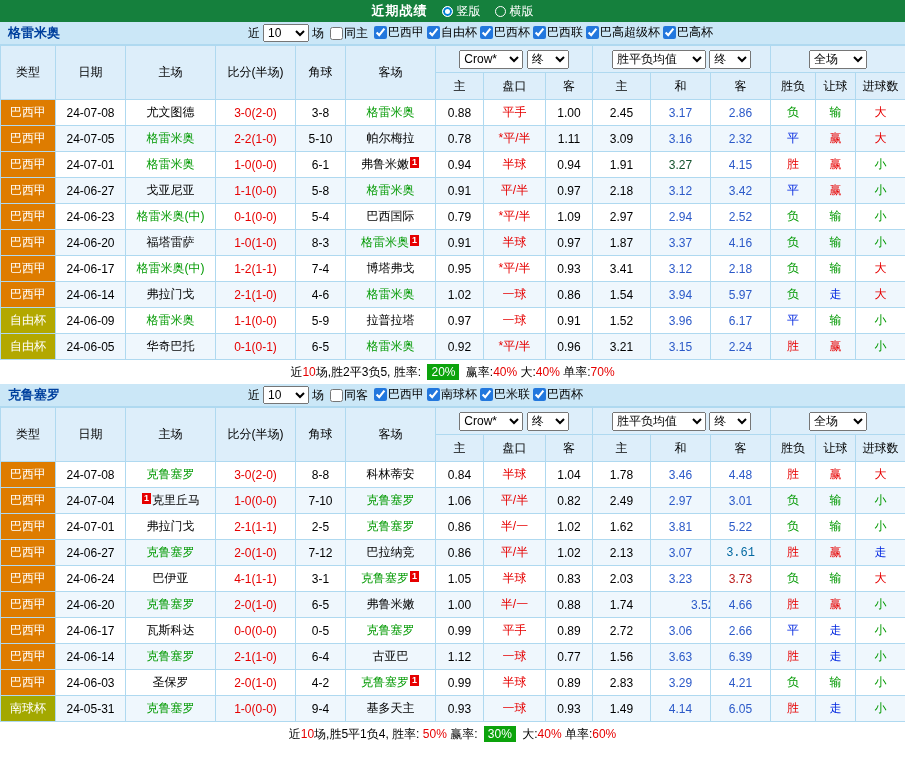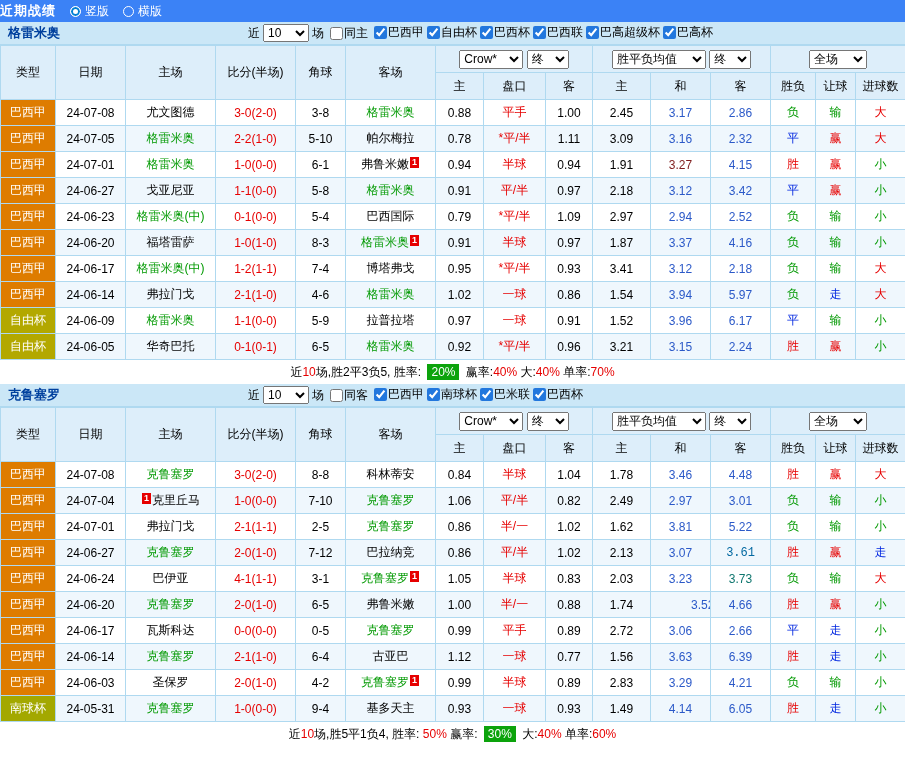--- a/index.html
+++ b/index.html
@@ -4,22 +4,22 @@
 <style>
   * { margin:0; padding:0; box-sizing:border-box; }
   html,body { background:#fff; }
   body {
     width:905px; height:770px; overflow:hidden;
     font-family:"Liberation Sans","DejaVu Sans",sans-serif;
     font-size:12px; color:#000;
   }
   
   .topbar {
-    height:22px; background:#3b82f6; color:#fff;
-    display:flex; align-items:center; justify-content:flex-start; gap:14px;
+    height:22px; background:#15803d; color:#fff;
+    display:flex; align-items:center; justify-content:center; gap:14px;
   }
   .topbar .title { font-weight:bold; font-size:13px; letter-spacing:1px; }
   .radio { display:inline-flex; align-items:center; gap:4px; cursor:pointer; }
   .rdot {
     width:11px; height:11px; border:1px solid #fff; border-radius:50%;
     display:inline-block; background:transparent;
   }
   .rdot.checked { background:#fff; box-shadow:inset 0 0 0 2px #0080D4, inset 0 0 0 6px #fff; }
   
   .teambar {
@@ -196,21 +196,21 @@
           <td style="background: rgb(222, 124, 0); color: rgb(255, 255, 255);">巴西甲</td>
           <td>24-07-01</td>
           <td><span style="color: rgb(0, 153, 0);">格雷米奥</span></td>
           <td style="color: rgb(230, 0, 0);">1-0(0-0)</td>
           <td>6-1</td>
           <td><span>弗鲁米嫩</span><sup class="card">1</sup></td>
           <td>0.94</td>
           <td style="color: rgb(230, 0, 0);">半球</td>
           <td>0.94</td>
           <td>1.91</td>
-          <td style="color: #7f1d1d;">3.27</td>
+          <td style="color: #14532d;">3.27</td>
           <td style="color: rgb(43, 89, 200);">4.15</td>
           <td style="color: rgb(230, 0, 0);">胜</td>
           <td style="color: rgb(230, 0, 0);">赢</td>
           <td style="color: rgb(0, 153, 0);">小</td>
         </tr>
         <tr>
           <td style="background: rgb(222, 124, 0); color: rgb(255, 255, 255);">巴西甲</td>
           <td>24-06-27</td>
           <td><span>戈亚尼亚</span></td>
           <td style="color: rgb(230, 0, 0);">1-1(0-0)</td>
@@ -494,21 +494,21 @@
           <td>24-06-24</td>
           <td><span>巴伊亚</span></td>
           <td style="color: rgb(230, 0, 0);">4-1(1-1)</td>
           <td>3-1</td>
           <td><span style="color: rgb(0, 153, 0);">克鲁塞罗</span><sup class="card">1</sup></td>
           <td>1.05</td>
           <td style="color: rgb(230, 0, 0);">半球</td>
           <td>0.83</td>
           <td>2.03</td>
           <td style="color: rgb(43, 89, 200);">3.23</td>
-          <td style="color: #0f766e;">3.73</td>
+          <td style="color: #b91c1c;">3.73</td>
           <td style="color: rgb(0, 153, 0);">负</td>
           <td style="color: rgb(0, 153, 0);">输</td>
           <td style="color: rgb(230, 0, 0);">大</td>
         </tr>
         <tr>
           <td style="background: rgb(222, 124, 0); color: rgb(255, 255, 255);">巴西甲</td>
           <td>24-06-20</td>
           <td><span style="color: rgb(0, 153, 0);">克鲁塞罗</span></td>
           <td style="color: rgb(230, 0, 0);">2-0(1-0)</td>
           <td>6-5</td>

